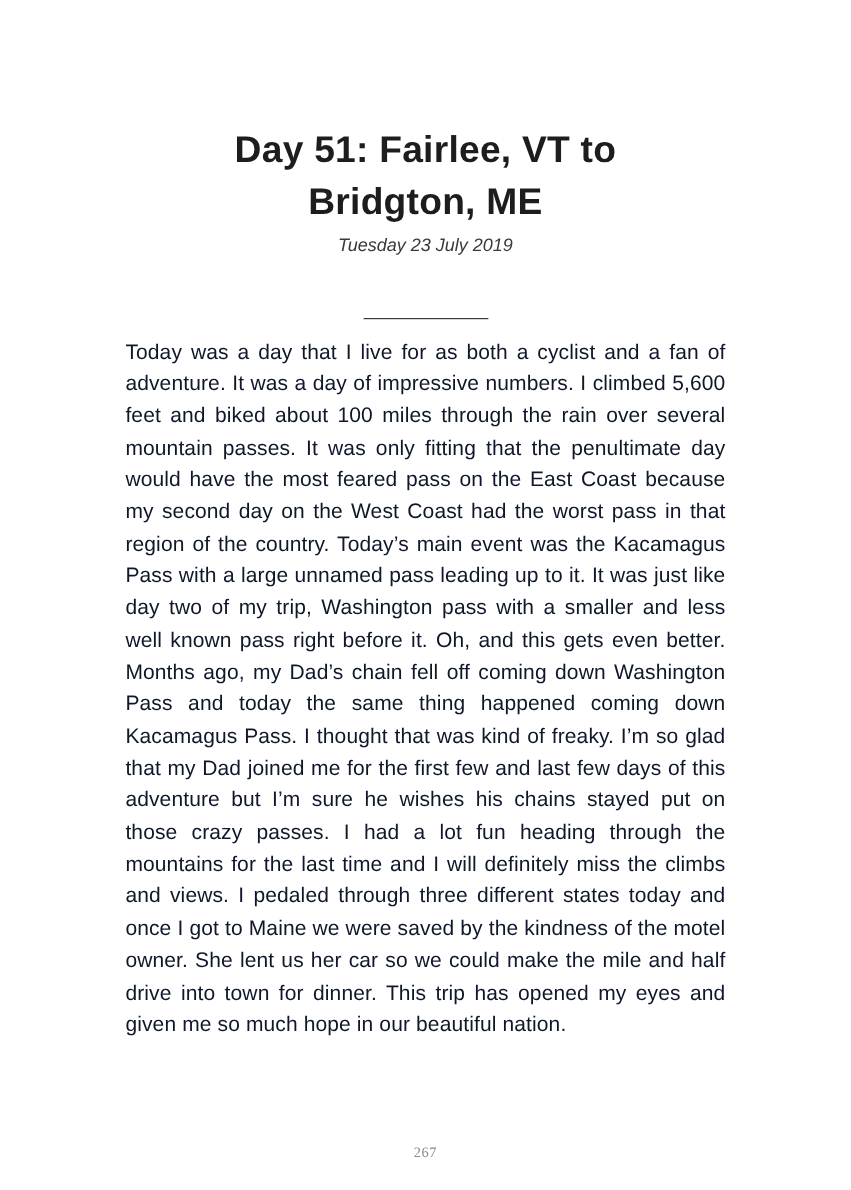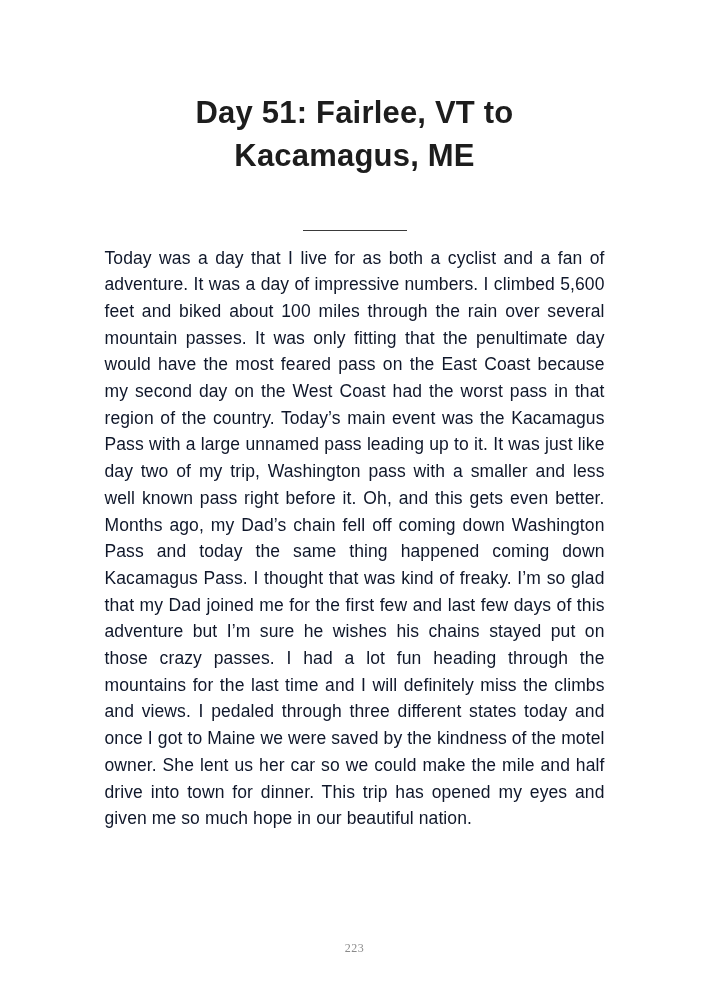--- a/index.html
+++ b/index.html
@@ -18,21 +18,21 @@
 
   .page {
     width: 709px;
     height: 992px;
     background: #ffffff;
     position: relative;
   }
 
   .content {
     width: 500px;
-    margin: 0 auto;
+    margin: 12px auto;
     padding-top: 92px;
   }
 
   .title {
     text-align: center;
     font-weight: bold;
     font-size: 31px;
     line-height: 1.38;
     color: #1d1d1d;
     letter-spacing: 0.2px;
@@ -73,23 +73,24 @@
     color: #8a8a8a;
     letter-spacing: 0.5px;
   }
 </style>
 </head>
 <body>
 
 <div class="page">
   <div class="content">
 
-    <h1 class="title"><span>Day 51: Fairlee, VT to</span><br><span>Kacamagus, ME</span></h1>
+    <h1 class="title"><span>Day 51: Fairlee, VT to</span><br><span>Bridgton, ME</span></h1>
 
+    <div class="date">Tuesday 23 July 2019</div>
 
     <div class="divider"></div>
 
     <p class="body-text">Today was a day that I live for as both a cyclist and a fan of adventure. It was a day of impressive numbers. I climbed 5,600 feet and biked about 100 miles through the rain over several mountain passes. It was only fitting that the penultimate day would have the most feared pass on the East Coast because my second day on the West Coast had the worst pass in that region of the country. Today’s main event was the Kacamagus Pass with a large unnamed pass leading up to it. It was just like day two of my trip, Washington pass with a smaller and less well known pass right before it. Oh, and this gets even better. Months ago, my Dad’s chain fell off coming down Washington Pass and today the same thing happened coming down Kacamagus Pass. I thought that was kind of freaky. I’m so glad that my Dad joined me for the first few and last few days of this adventure but I’m sure he wishes his chains stayed put on those crazy passes. I had a lot fun heading through the mountains for the last time and I will definitely miss the climbs and views. I pedaled through three different states today and once I got to Maine we were saved by the kindness of the motel owner. She lent us her car so we could make the mile and half drive into town for dinner. This trip has opened my eyes and given me so much hope in our beautiful nation.</p>
 
   </div>
 
-  <div class="page-number">223</div>
+  <div class="page-number">267</div>
 </div>
 
 </body></html>

